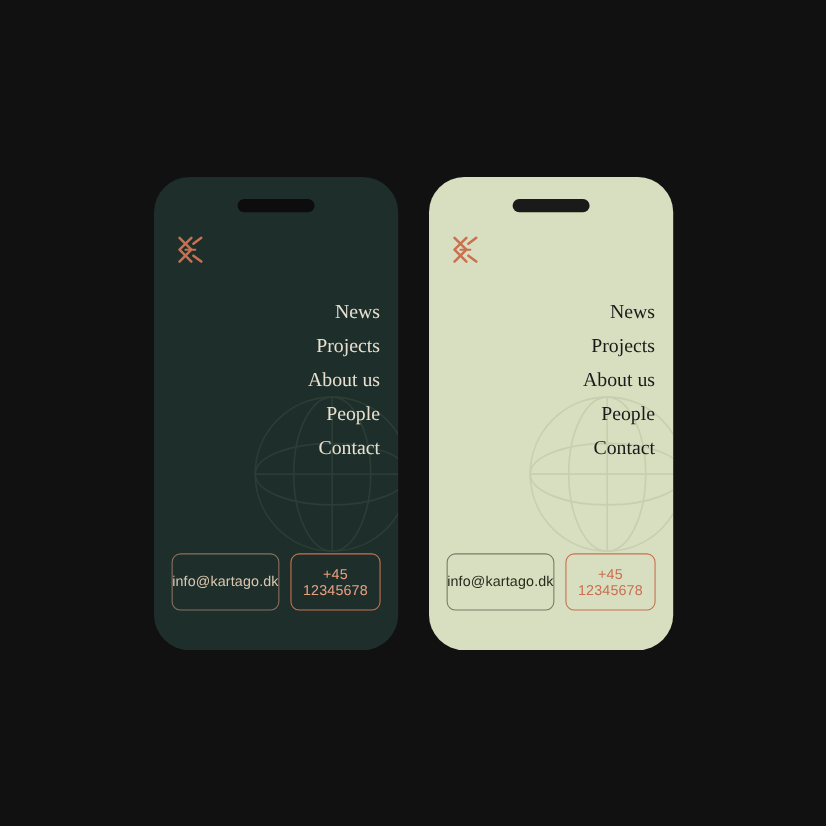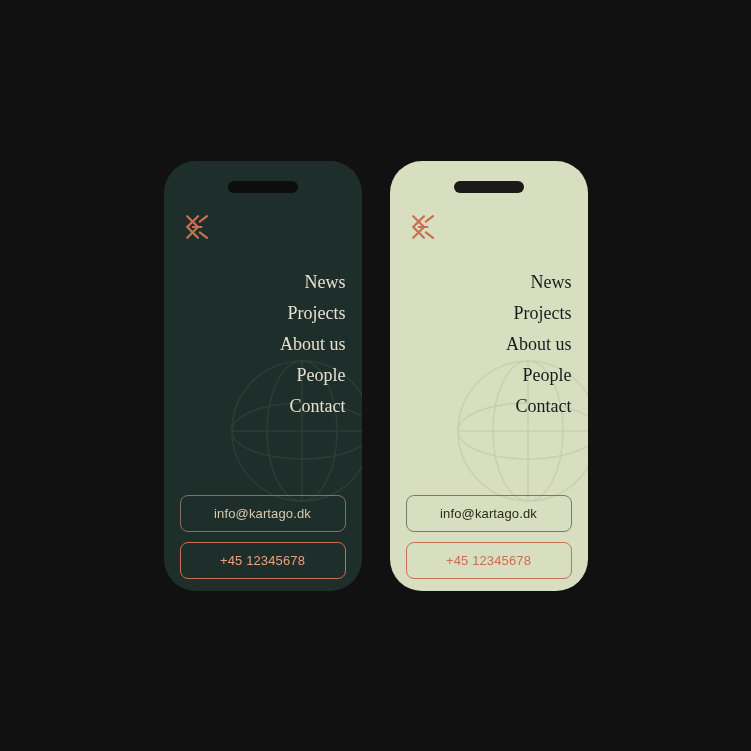--- a/index.html
+++ b/index.html
@@ -10,28 +10,28 @@
       background-color: #111111;
       display: flex;
       align-items: center;
       justify-content: center;
       gap: 28px;
       font-family: 'Georgia', serif;
       overflow: hidden;
     }
 
     .phone-frame {
-      width: 198px;
+      width: 222px;
       height: 430px;
       border-radius: 32px;
       position: relative;
       overflow: hidden;
       display: flex;
       flex-direction: column;
-      padding: 20px 16px 12px 16px;
+      padding: 20px 16px 36px 16px;
     }
 
     .phone-frame.dark {
       background-color: #1e2e2a;
     }
 
     .phone-frame.light {
       background-color: #d8dfc0;
     }
 
@@ -101,21 +101,21 @@
       color: #e8e0d0;
     }
 
     .phone-frame.light .nav-item {
       color: #1a1a1a;
     }
 
     
     .buttons-area {
       display: flex;
-      flex-direction: column;
+      flex-direction: row;
       gap: 10px;
       position: relative;
       z-index: 2;
       justify-content: center;
     }
 
     .btn {
       width: 100%;
       padding: 10px 0;
       border-radius: 8px;

